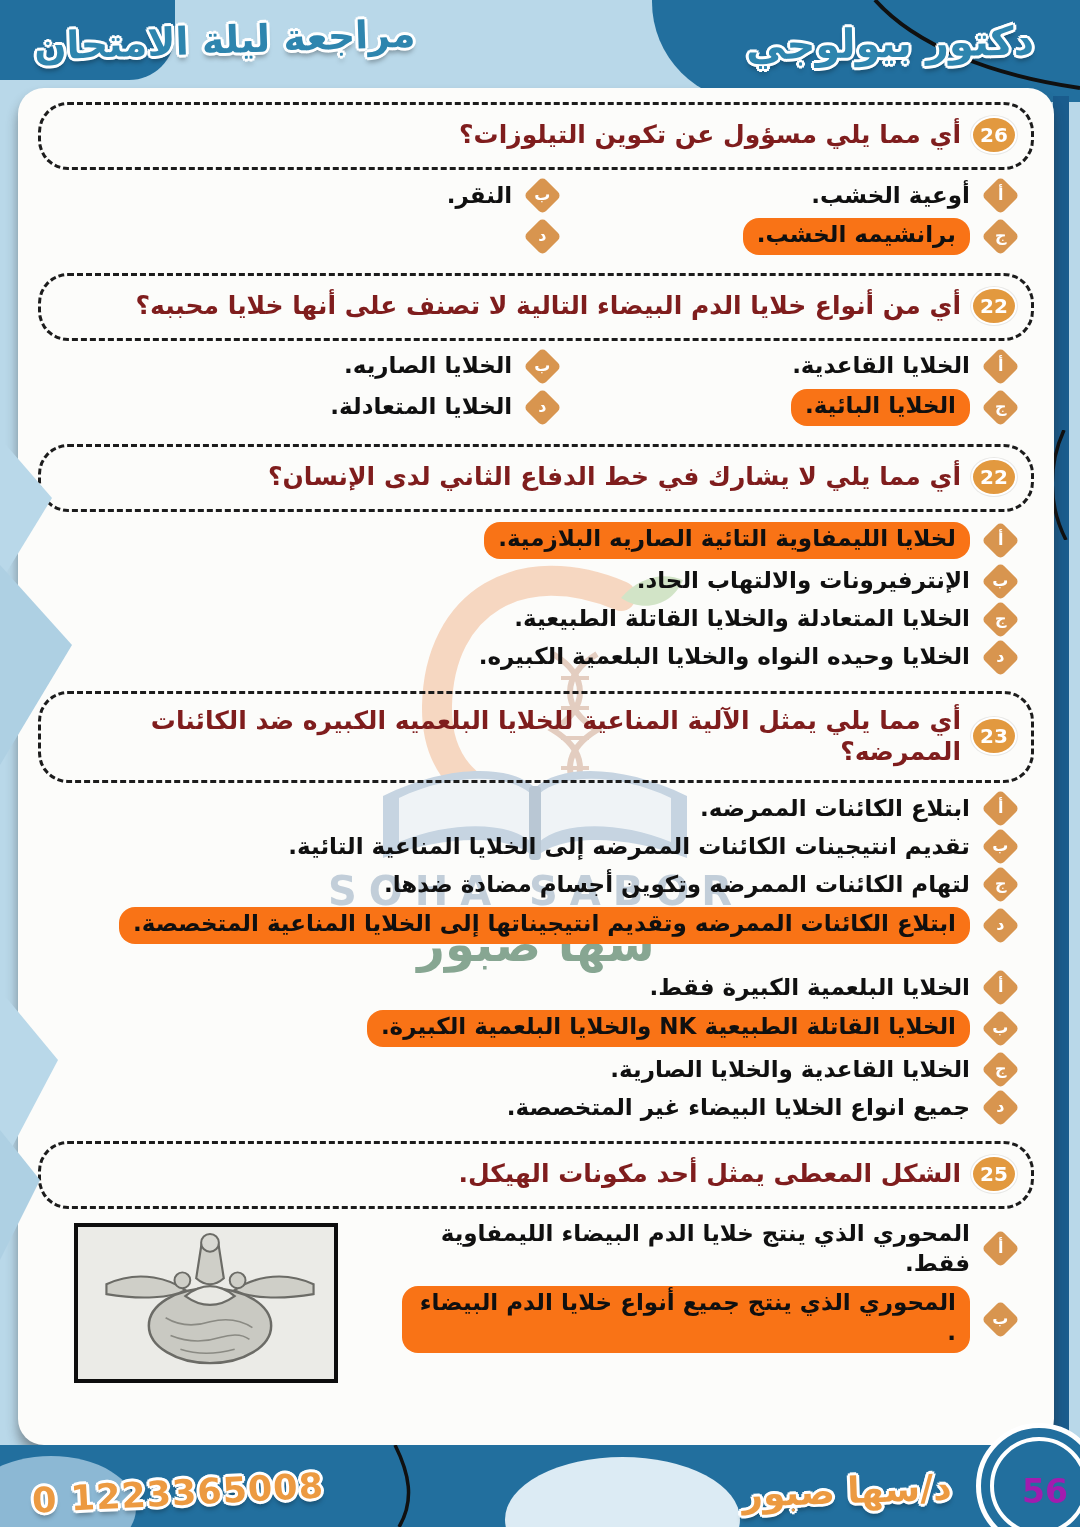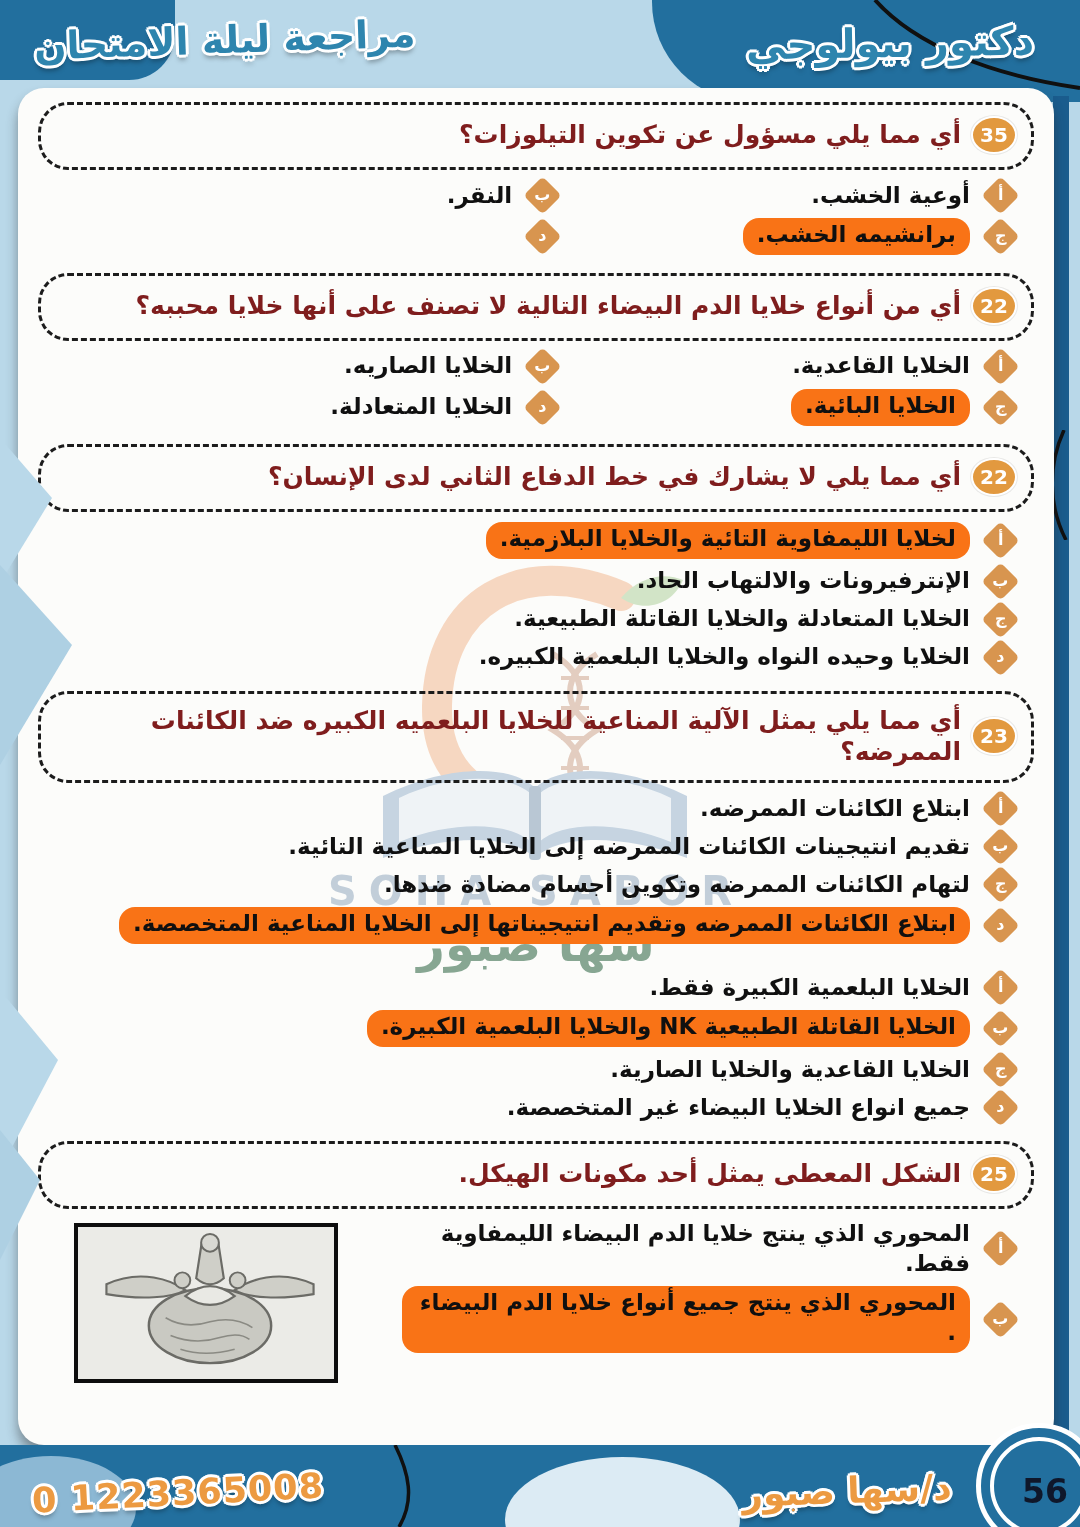--- a/index.html
+++ b/index.html
@@ -68,21 +68,21 @@
   .footer{position:absolute;left:0;right:0;bottom:0;height:82px;background:#226f9e;z-index:2;}
   .f-left-shape{position:absolute;left:-34px;bottom:-34px;width:170px;height:105px;
     background:#8cb8d4;border-radius:50%;z-index:2;}
   .f-center-shape{position:absolute;left:505px;bottom:-55px;width:235px;height:125px;
     border-radius:50%;background:#dcebf4;z-index:2;}
   .phone{position:absolute;left:32px;bottom:14px;font-size:35px;z-index:4;color:#ec9a41;transform:rotate(-3deg);}
   .fname{position:absolute;right:128px;bottom:16px;font-size:36px;z-index:4;color:#ec9a41;transform:rotate(-2deg);}
   .pring{position:absolute;right:-22px;bottom:-22px;width:116px;height:116px;border-radius:50%;
     background:#226f9e;border:5px solid #fff;z-index:3;}
   .pring::before{content:"";position:absolute;inset:9px;border-radius:50%;border:4px solid #fff;}
-  .pnum{position:absolute;right:12px;bottom:16px;color:#0f172a;font-size:33px;font-weight:bold;z-index:4;}
+  .pnum{position:absolute;right:12px;bottom:16px;color:#a21caf;font-size:33px;font-weight:bold;z-index:4;}
 </style>
 </head>
 <body>
 
 <div class="teal-tl"></div>
 <div class="teal-tr"></div>
 <svg class="curve-svg" style="right:0;top:0;width:300px;height:100px" viewBox="0 0 300 100">
   <path d="M95,0 C135,45 210,75 300,88" fill="none" stroke="#101010" stroke-width="4"></path>
 </svg>
 <div class="navy-bar"></div>
@@ -113,21 +113,21 @@
       <rect x="208" y="228" width="12" height="74" rx="4" fill="#4f7299"></rect>
     </svg>
     <div class="wm-latin">SOHA SABOR</div>
     <div class="wm-arabic">سها صبور</div>
   </div>
 
   <div class="content">
 
     <section class="q">
       <div class="qbox">
-        <span class="qbadge">35</span>
+        <span class="qbadge">26</span>
         <span class="qtext">أي مما يلي مسؤول عن تكوين التيلوزات؟</span>
       </div>
       <div class="opts two-col">
         <div class="opt">
           <span class="diamond">
               <span>أ</span>
             </span>
           <span class="otext">أوعية الخشب.</span>
         </div>
         <div class="opt">
@@ -186,21 +186,21 @@
     <section class="q">
       <div class="qbox">
         <span class="qbadge">22</span>
         <span class="qtext">أي مما يلي لا يشارك في خط الدفاع الثاني لدى الإنسان؟</span>
       </div>
       <div class="opts">
         <div class="opt correct">
           <span class="diamond">
               <span>أ</span>
             </span>
-          <span class="otext">لخلايا الليمفاوية التائية والخلايا البلازمية.</span>
+          <span class="otext">لخلايا الليمفاوية التائية الصاريه البلازمية.</span>
         </div>
         <div class="opt">
           <span class="diamond">
               <span>ب</span>
             </span>
           <span class="otext">الإنترفيرونات والالتهاب الحاد.</span>
         </div>
         <div class="opt">
           <span class="diamond">
               <span>ج</span>

